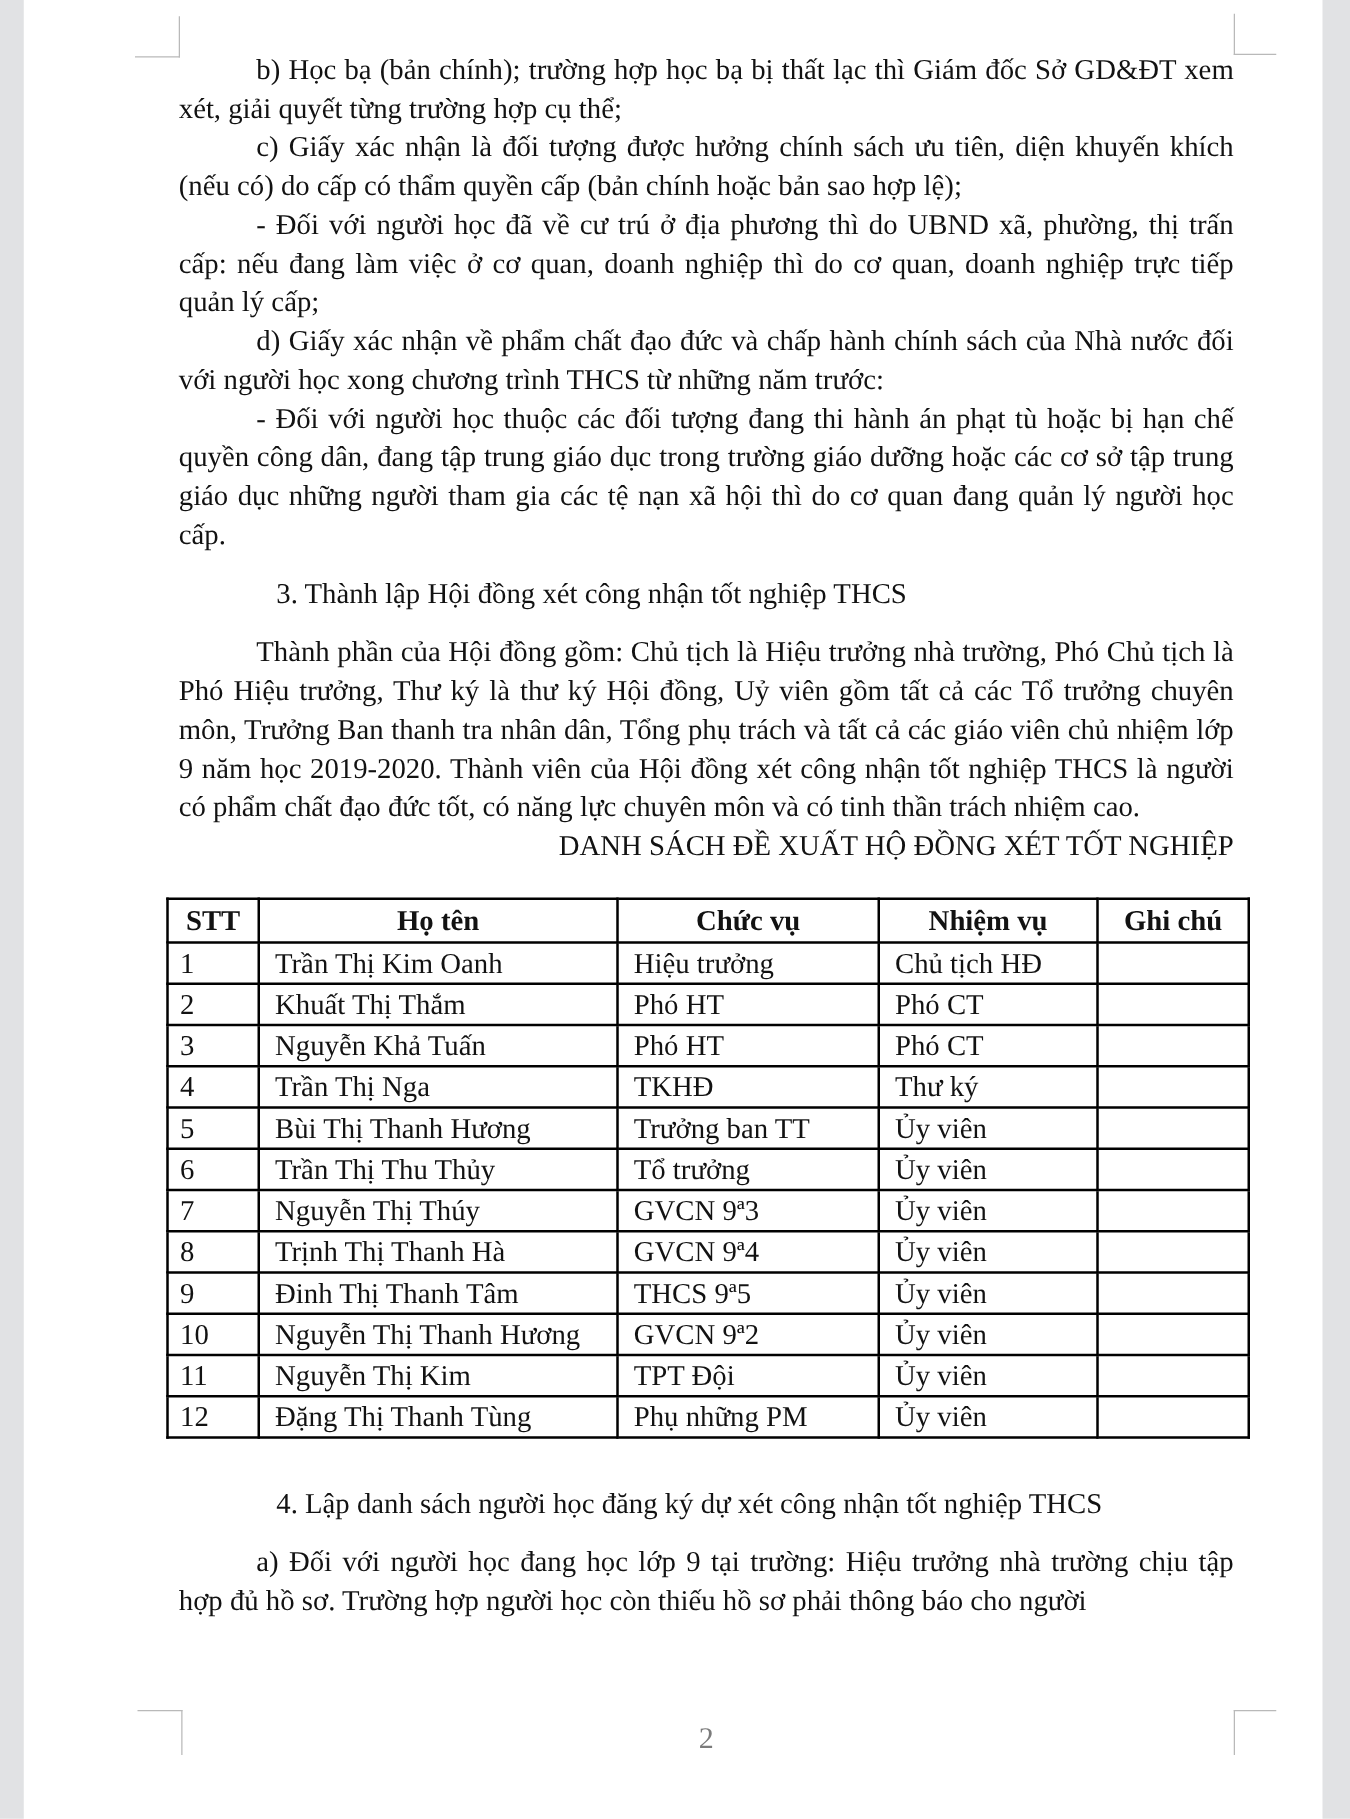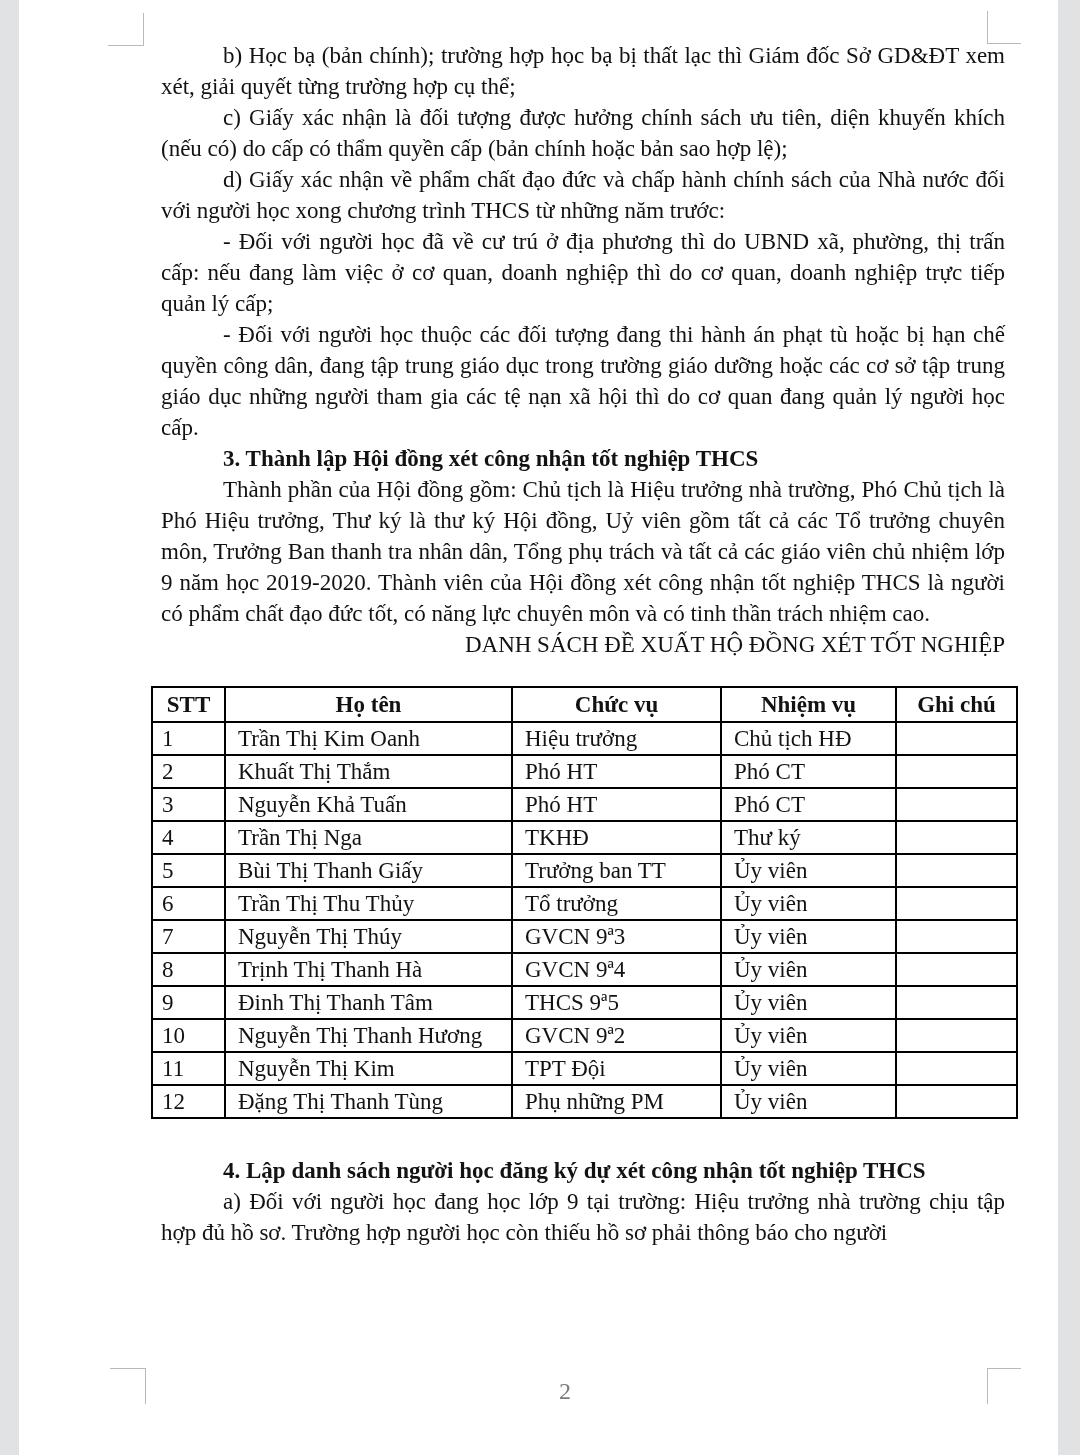--- a/index.html
+++ b/index.html
@@ -26,34 +26,34 @@
 
   
   .crop { position: absolute; }
   .crop-tl { left: 108px; top: 13px;  width: 35px; height: 32px; border-right: 1px solid #b9b9b9; border-bottom: 1px solid #b9b9b9; }
   .crop-tr { left: 987px; top: 11px;  width: 33px; height: 32px; border-left: 1px solid #b9b9b9;  border-bottom: 1px solid #b9b9b9; }
   .crop-bl { left: 110px; top: 1368px; width: 35px; height: 35px; border-right: 1px solid #b9b9b9; border-top: 1px solid #b9b9b9; }
   .crop-br { left: 987px; top: 1368px; width: 33px; height: 35px; border-left: 1px solid #b9b9b9;  border-top: 1px solid #b9b9b9; }
 
   .text-block {
     position: absolute;
-    left: 161px;
+    left: 143px;
     top: 40px;
     width: 844px;
     font-size: 23px;
     line-height: 31px;
   }
   p.body-par {
     margin: 0;
     text-align: justify;
     text-indent: 62px;
   }
   p.heading-par {
-    margin: 0;
-    font-weight: bold;
+    margin: 16px;
+    font-weight: normal;
     text-indent: 62px;
   }
   p.heading-4 { margin-top: 36px; }
   .doc-title {
     margin: 0;
     text-align: right;
   }
 
   table.committee {
     border-collapse: collapse;
@@ -106,23 +106,23 @@
   <div class="crop crop-br"></div>
 
   <div class="text-block">
 
     <div>
 
         <p class="body-par">b) Học bạ (bản chính); trường hợp học bạ bị thất lạc thì Giám đốc Sở GD&amp;ĐT xem xét, giải quyết từng trường hợp cụ thể;</p>
 
         <p class="body-par">c) Giấy xác nhận là đối tượng được hưởng chính sách ưu tiên, diện khuyến khích (nếu có) do cấp có thẩm quyền cấp (bản chính hoặc bản sao hợp lệ);</p>
 
+        <p class="body-par">- Đối với người học đã về cư trú ở địa phương thì do UBND xã, phường, thị trấn cấp: nếu đang làm việc ở cơ quan, doanh nghiệp thì do cơ quan, doanh nghiệp trực tiếp quản lý cấp;</p>
+
         <p class="body-par">d) Giấy xác nhận về phẩm chất đạo đức và chấp hành chính sách của Nhà nước đối với người học xong chương trình THCS từ  những năm trước:</p>
-
-        <p class="body-par">- Đối với người học đã về cư trú ở địa phương thì do UBND xã, phường, thị trấn cấp: nếu đang làm việc ở cơ quan, doanh nghiệp thì do cơ quan, doanh nghiệp trực tiếp quản lý cấp;</p>
 
         <p class="body-par">- Đối với người học thuộc các đối tượng đang thi hành án phạt tù hoặc bị hạn chế quyền công dân, đang tập trung giáo dục trong trường giáo dưỡng hoặc các cơ sở tập trung giáo dục những người tham gia các tệ nạn xã hội thì do cơ quan đang quản lý người học cấp.</p>
       </div>
 
     <p class="heading-par">3. Thành lập Hội đồng xét công nhận tốt nghiệp THCS</p>
 
     <div>
 
 
         <p class="body-par">Thành phần của Hội đồng gồm: Chủ tịch là Hiệu trưởng nhà trường, Phó Chủ tịch là Phó Hiệu trưởng, Thư ký là thư ký Hội đồng, Uỷ viên gồm tất cả các Tổ trưởng chuyên môn, Trưởng Ban thanh tra nhân dân, Tổng phụ trách và tất cả các giáo viên chủ nhiệm lớp 9 năm học 2019-2020. Thành viên của Hội đồng xét công nhận tốt nghiệp THCS là người có phẩm chất đạo đức tốt, có năng lực chuyên môn và có tinh thần trách nhiệm cao.</p>
@@ -181,21 +181,21 @@
           <tr>
             <td>4</td>
             <td>Trần Thị Nga</td>
             <td>TKHĐ</td>
             <td>Thư ký</td>
             <td></td>
           </tr>
 
           <tr>
             <td>5</td>
-            <td>Bùi Thị Thanh Giấy</td>
+            <td>Bùi Thị Thanh Hương</td>
             <td>Trưởng ban TT</td>
             <td>Ủy viên</td>
             <td></td>
           </tr>
 
           <tr>
             <td>6</td>
             <td>Trần Thị Thu Thủy</td>
             <td>Tổ trưởng</td>
             <td>Ủy viên</td>

